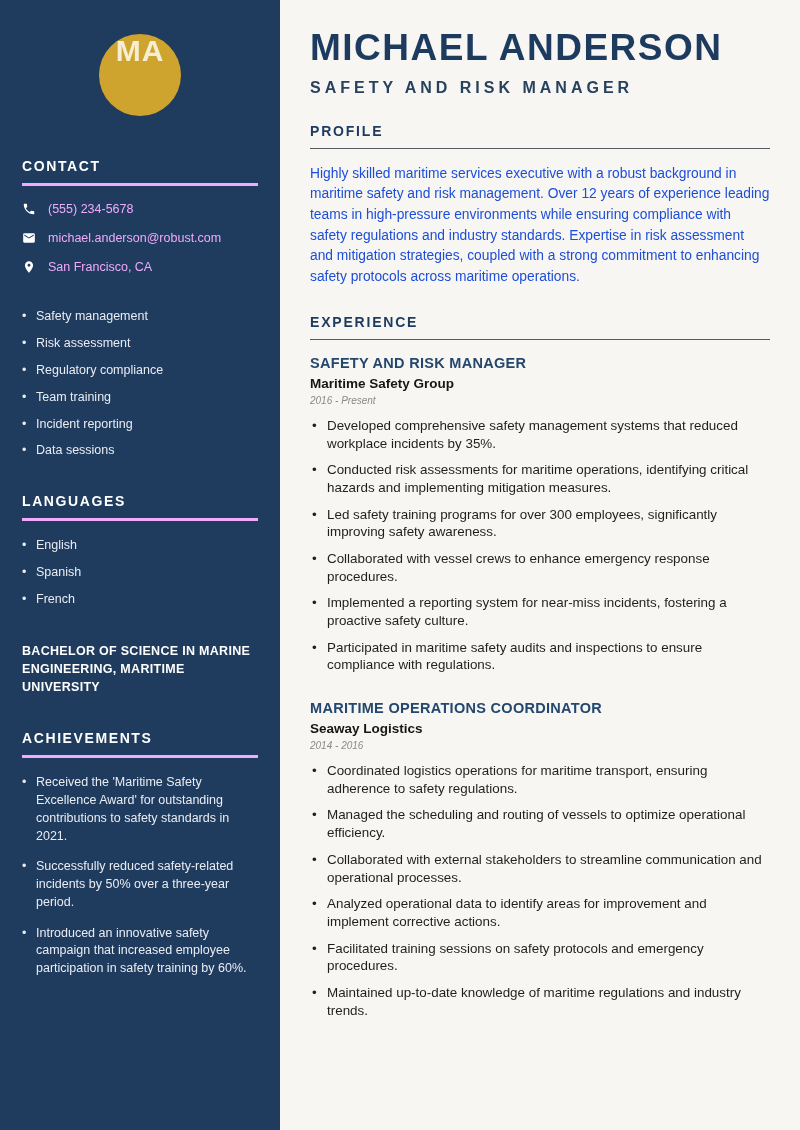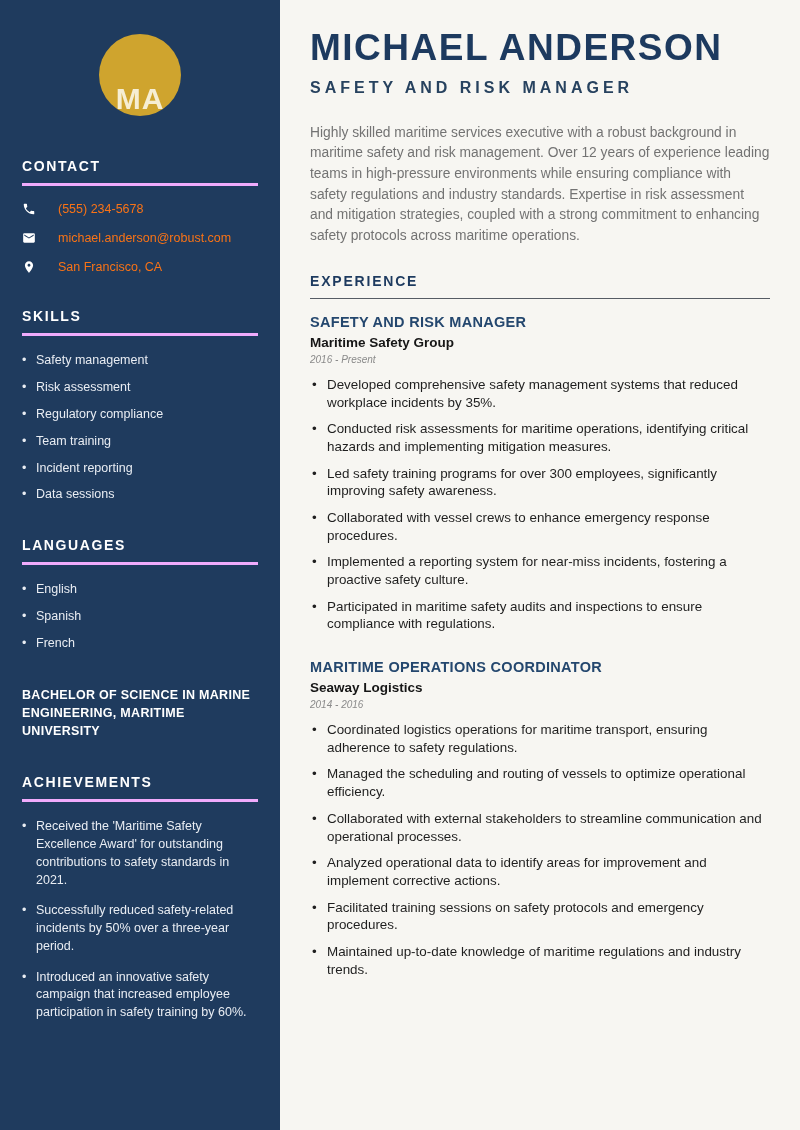--- a/index.html
+++ b/index.html
@@ -19,44 +19,44 @@
     background: #1f3b5e;
     color: #ffffff;
     padding: 34px 22px 30px 22px;
   }
   .avatar-wrap { text-align: center; margin-bottom: 42px; }
   .avatar {
     width: 82px; height: 82px;
     border-radius: 50%;
     background: #cfa42e;
     display: inline-flex;
-    align-items: flex-end;
+    align-items: flex-start;
     justify-content: center;
     font-size: 30px;
     font-weight: 700;
     color: #f6eed3;
     letter-spacing: 1px;
   }
   .side-section { margin-bottom: 34px; }
   .side-heading {
     font-size: 14px;
     font-weight: 700;
     letter-spacing: 1.6px;
     color: #ffffff;
     padding-bottom: 9px;
     border-bottom: 3px solid #f0abfc;
     margin-bottom: 16px;
   }
   .contact-row {
     display: flex;
     align-items: center;
-    gap: 22px;
+    gap: 12px;
     margin-bottom: 15px;
     font-size: 12.5px;
-    color: #f97316;
+    color: #f0abfc;
   }
   .contact-row .cicon { width: 14px; height: 14px; flex: 0 0 14px; display: inline-flex; }
   .contact-row .cicon svg { width: 14px; height: 14px; fill: #ffffff; }
 
   ul.side-list { list-style: none; }
   ul.side-list li {
     position: relative;
     padding-left: 14px;
     font-size: 12.5px;
     color: #e9edf3;
@@ -105,21 +105,21 @@
     font-weight: 700;
     letter-spacing: 1.8px;
     color: #1d3a5f;
     padding-bottom: 9px;
     border-bottom: 1px solid #565c64;
     margin-bottom: 15px;
   }
   .profile-text {
     font-size: 13.8px;
     line-height: 1.5;
-    color: #737373;
+    color: #1d4ed8;
   }
   .job-block { margin-bottom: 26px; }
   .job-title {
     font-size: 14.5px;
     font-weight: 700;
     color: #24476e;
     letter-spacing: 0.3px;
     margin-bottom: 5px;
   }
   .company {
@@ -183,21 +183,20 @@
       <span class="cicon">
         <svg viewBox="0 0 24 24">
             <path d="M12 2C8.13 2 5 5.13 5 9c0 5.25 7 13 7 13s7-7.75 7-13c0-3.87-3.13-7-7-7zm0 9.5c-1.38 0-2.5-1.12-2.5-2.5s1.12-2.5 2.5-2.5 2.5 1.12 2.5 2.5-1.12 2.5-2.5 2.5z"></path>
           </svg>
       </span>
       <span>San Francisco, CA</span>
     </div>
   </section>
 
   <section class="side-section">
-    <div class="side-heading">SKILLS</div>
     <ul class="side-list">
 
     <li>Safety management</li>
         <li>Risk assessment</li>
         <li>Regulatory compliance</li>
         <li>Team training</li>
         <li>Incident reporting</li>
         <li>Data sessions</li>
       </ul>
   </section>
@@ -227,20 +226,21 @@
   </section>
 
 </aside>
 
 <main class="main">
 
   <h1 class="name">MICHAEL ANDERSON</h1>
   <div class="job-subtitle">SAFETY AND RISK MANAGER</div>
 
   <section class="section">
+    <div class="section-heading">PROFILE</div>
     <p class="profile-text">Highly skilled maritime services executive with a robust background in maritime safety and risk management. Over 12 years of experience leading teams in high-pressure environments while ensuring compliance with safety regulations and industry standards. Expertise in risk assessment and mitigation strategies, coupled with a strong commitment to enhancing safety protocols across maritime operations.</p>
   </section>
 
   <section class="section">
     <div class="section-heading">EXPERIENCE</div>
 
     <div class="job-block">
       <div class="job-title">SAFETY AND RISK MANAGER</div>
       <div class="company">Maritime Safety Group</div>
       <div class="dates">2016 - Present</div>

